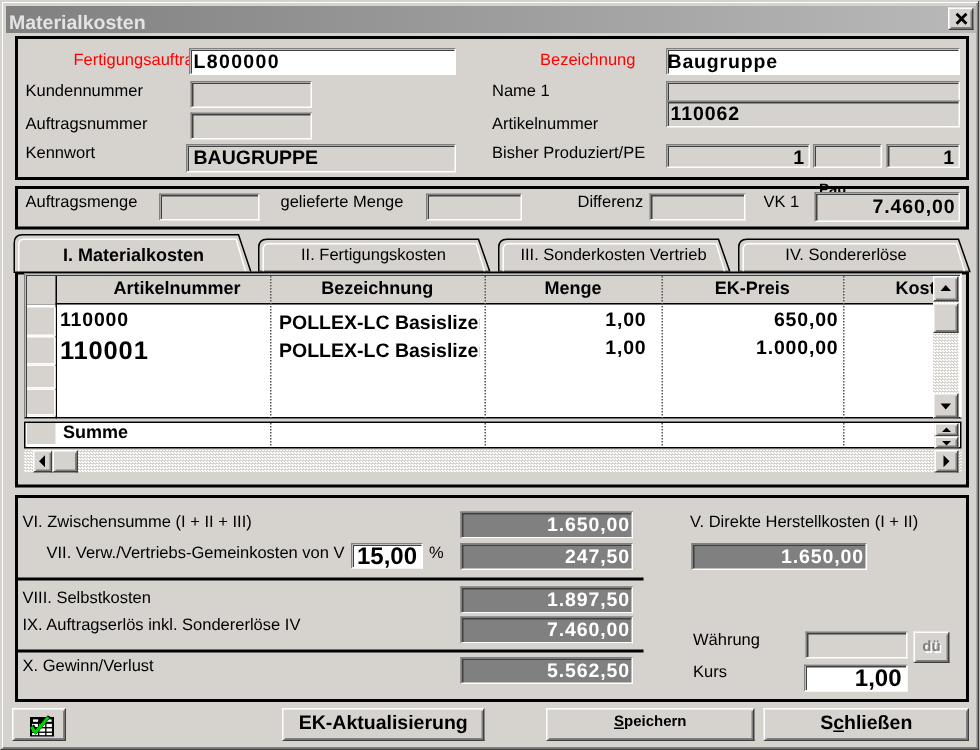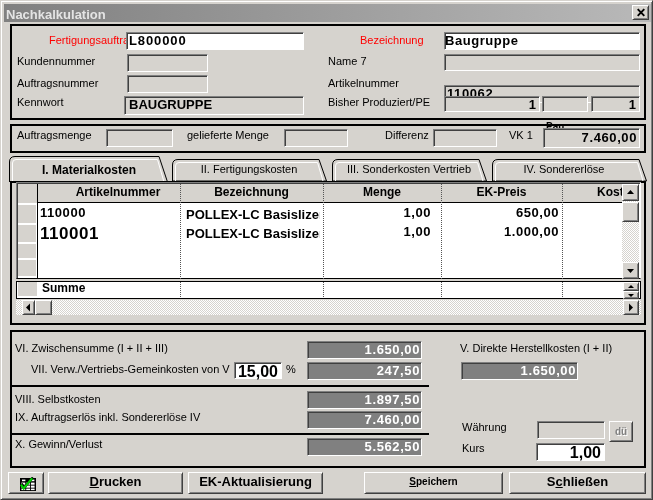--- a/index.html
+++ b/index.html
@@ -43,21 +43,21 @@
   box-shadow: inset 1px 1px 0 #d6d3ce, inset -1px -1px 0 #808080;
   background:#d6d3ce;
 }
 .arr { position:absolute; }
 </style>
 </head>
 <body>
 <div id="win">
 
   <div class="abs" style="left:3px; top:3px; width:647px; height:18px; background:linear-gradient(to right,#808080,#b9b9b9);"></div>
-  <div class="lbl" style="left:5px; top:6px; color:#e4e4e4; font-weight:bold; font-size:13px;">Nachkalkulation</div>
+  <div class="lbl" style="left:5px; top:6px; color:#e4e4e4; font-weight:bold; font-size:13px;">Materialkosten</div>
   <div class="abs raised" style="left:631px; top:4px; width:17px; height:15px;">
     <svg width="15" height="13" viewBox="0 0 15 13" style="position:absolute;left:0;top:0;">
       <path d="M4.7 3.2 L11.3 9.8 M11.3 3.2 L4.7 9.8" stroke="#000" stroke-width="1.9"></path>
     </svg>
   </div>
 
   <div class="abs frame" style="left:9px; top:23px; width:636px; height:96px;"></div>
 
   <div class="lbl red" style="left:16px; top:33px;">Fertigungsauftrag</div>
   <div class="abs sunk sunkw" style="left:125px; top:31px; width:178px; height:18px;">
@@ -73,25 +73,25 @@
   <div class="lbl" style="left:16px; top:95px;">Kennwort</div>
   <div class="abs sunk" style="left:123px; top:95px; width:180px; height:19px;">
       <span style="position:absolute;left:4px;top:0px;font-size:13px;" class="b">BAUGRUPPE</span>
     </div>
 
   <div class="lbl red" style="left:327px; top:33px;">Bezeichnung</div>
   <div class="abs sunk sunkw" style="left:443px; top:31px; width:196px; height:18px;">
       <span style="position:absolute;left:0px;top:0px;font-size:13px;letter-spacing:0.55px;" class="b">Baugruppe</span>
     </div>
 
-  <div class="lbl" style="left:327px; top:54px;">Name 7</div>
+  <div class="lbl" style="left:327px; top:54px;">Name 1</div>
   <div class="abs sunk" style="left:443px; top:53px; width:196px; height:17px;"></div>
 
   <div class="lbl" style="left:327px; top:76px;">Artikelnummer</div>
-  <div class="abs sunk" style="left:443px; top:84px; width:196px; height:18px;">
+  <div class="abs sunk" style="left:443px; top:66px; width:196px; height:18px;">
       <span style="position:absolute;left:2px;top:0px;font-size:13px;letter-spacing:0.6px;" class="b">110062</span>
     </div>
 
   <div class="lbl" style="left:327px; top:95px;">Bisher Produziert/PE</div>
   <div class="abs sunk" style="left:443px; top:95px; width:96px; height:16px;">
       <span style="position:absolute;right:3px;top:0px;font-size:13px;" class="b">1</span>
     </div>
   <div class="abs sunk" style="left:541px; top:95px; width:46px; height:16px;">
       <span style="position:absolute;left:3px;top:0px;font-size:10px;margin-top:24px;" class="b">Pau</span>
     </div>
@@ -254,18 +254,17 @@
           <rect x="7.2" y="8.6" width="3.9" height="2.1"></rect>
           <rect x="12" y="8.6" width="3.6" height="2.1"></rect>
         <rect x="2.4" y="11.6" width="3.9" height="1.5"></rect>
           <rect x="7.2" y="11.6" width="3.9" height="1.5"></rect>
           <rect x="12" y="11.6" width="3.6" height="1.5"></rect>
       </g>
       <path d="M2.6 6.6 L5.2 10.6 L13.9 0.4" stroke="#000" stroke-width="2.4" fill="none"></path>
       <path d="M2 7.6 L4.6 11.4 L13.2 1.2" stroke="#00ce00" stroke-width="2.2" fill="none"></path>
     </svg>
   </div>
-  <div class="btn" style="left:47px; top:471px; width:135px; height:22px; line-height:17px; font-size:13px;"><span style="text-decoration:underline">D</span>rucken</div>
   <div class="btn" style="left:187px; top:471px; width:135px; height:22px; line-height:17px; font-size:13px;">EK-Aktualisierung</div>
   <div class="btn" style="left:363px; top:471px; width:139px; height:22px; line-height:17px; font-size:10px;"><span style="text-decoration:underline">S</span>peichern</div>
   <div class="btn" style="left:508px; top:471px; width:137px; height:22px; line-height:17px; font-size:13px;">S<span style="text-decoration:underline">c</span>hließen</div>
 
 </div>
 
 </body></html>

